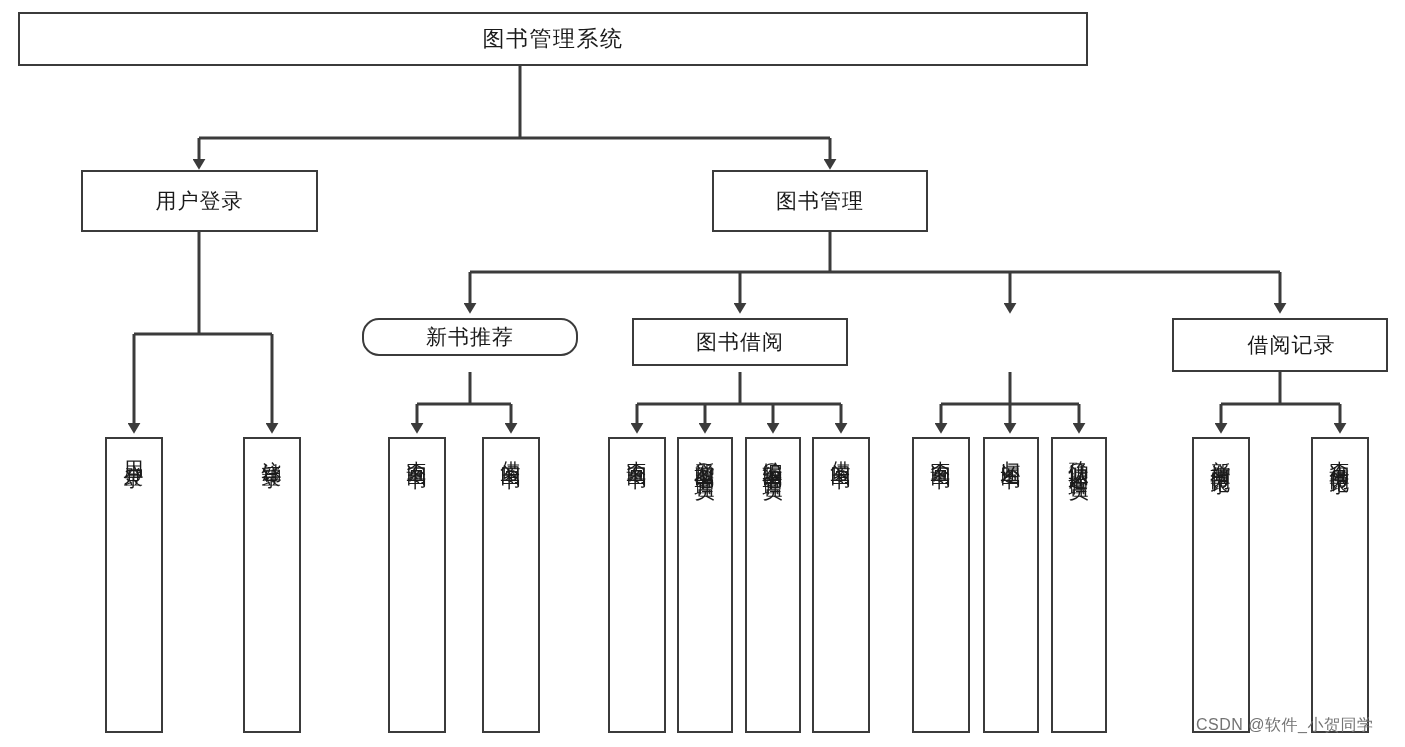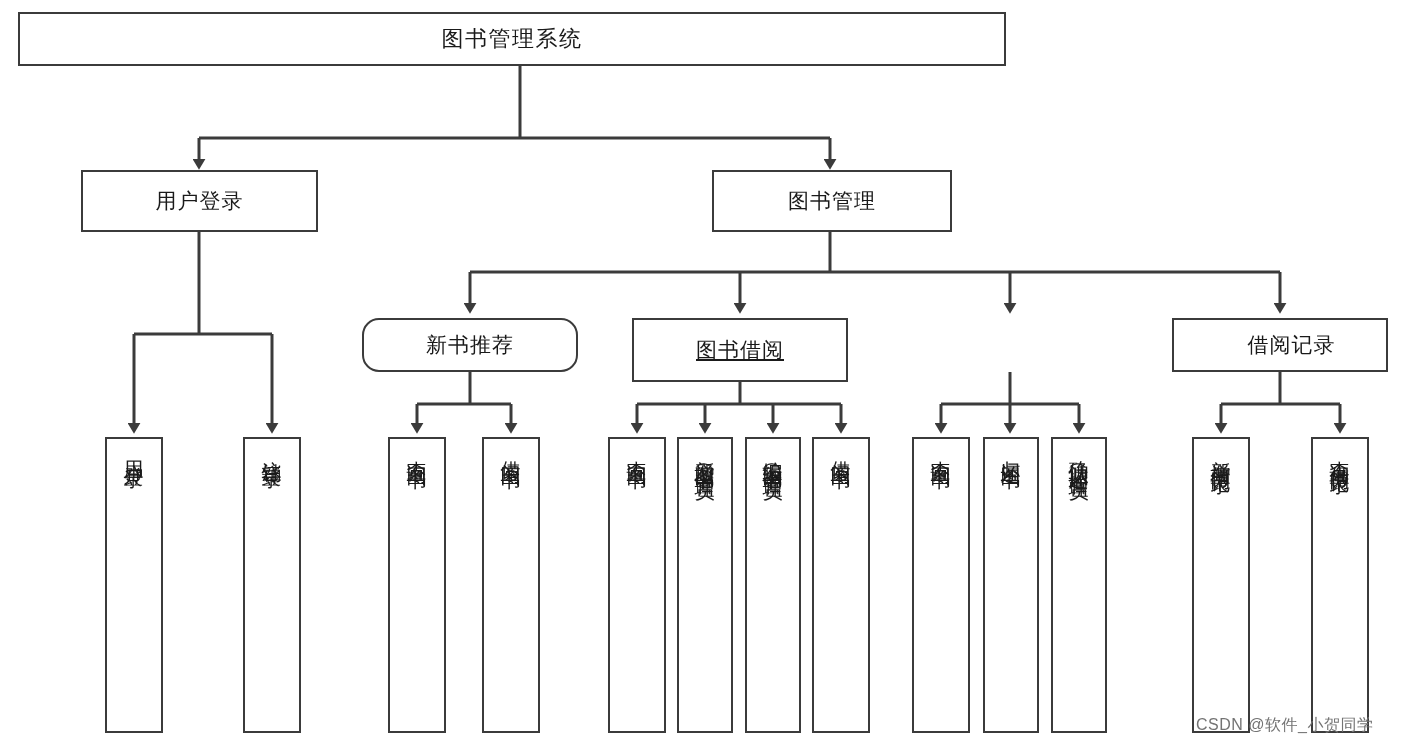--- a/index.html
+++ b/index.html
@@ -118,35 +118,35 @@
       <line x1="1010" y1="404" x2="1010" y2="424" marker-end="url(#arrow)"></line>
       <line x1="1079" y1="404" x2="1079" y2="424" marker-end="url(#arrow)"></line>
 
       <line x1="1280" y1="372" x2="1280" y2="404"></line>
       <line x1="1221" y1="404" x2="1340" y2="404"></line>
       <line x1="1221" y1="404" x2="1221" y2="424" marker-end="url(#arrow)"></line>
       <line x1="1340" y1="404" x2="1340" y2="424" marker-end="url(#arrow)"></line>
     </g>
   </svg>
 
-  <div class="node root horiz" style="left:18px; top:12px; width:988px; height:54px;">
+  <div class="node root horiz" style="left:18px; top:12px; width:1070px; height:54px;">
     <span class="lbl">图书管理系统</span>
   </div>
 
   <div class="node horiz" style="left:81px; top:170px; width:237px; height:62px;">
     <span class="lbl">用户登录</span>
   </div>
-  <div class="node horiz" style="left:712px; top:170px; width:240px; height:62px;">
+  <div class="node horiz" style="left:712px; top:170px; width:216px; height:62px;">
     <span class="lbl">图书管理</span>
   </div>
 
-  <div class="node horiz" style="left:362px; top:318px; width:216px; height:54px;border-radius:17px;">
+  <div class="node horiz" style="left:362px; top:318px; width:216px; height:38px;border-radius:17px;">
     <span class="lbl">新书推荐</span>
   </div>
-  <div class="node horiz" style="left:632px; top:318px; width:216px; height:64px;text-decoration:underline;">
+  <div class="node horiz" style="left:632px; top:318px; width:216px; height:48px;">
     <span class="lbl">图书借阅</span>
   </div>
   <div class="node horiz" style="left:1172px; top:318px; width:216px; height:54px;padding-left:23px;">
     <span class="lbl">借阅记录</span>
   </div>
 
   <div class="node vert" style="left:105px; top:437px; width:58px; height:296px;">
     <span class="lbl">用户登录</span>
   </div>
   <div class="node vert" style="left:243px; top:437px; width:58px; height:296px;">

